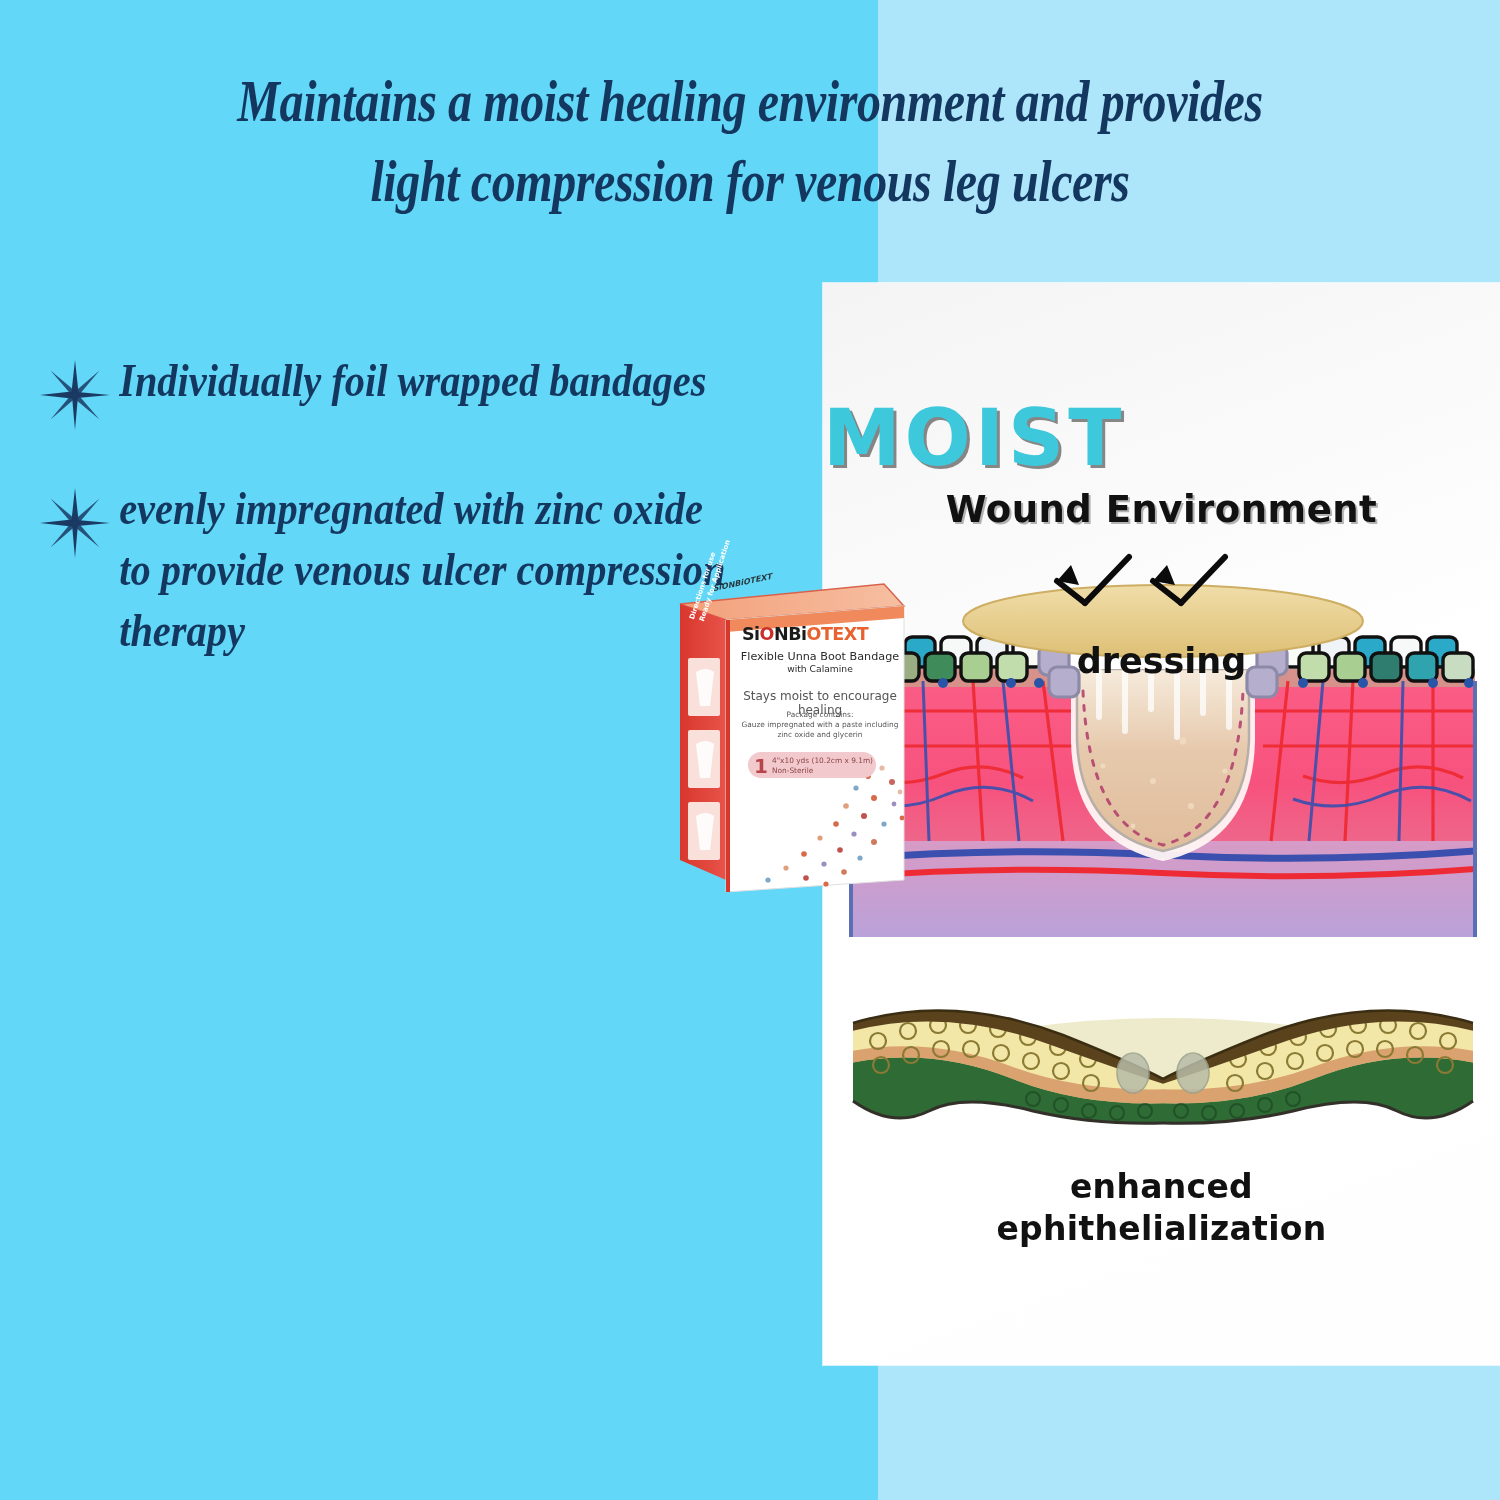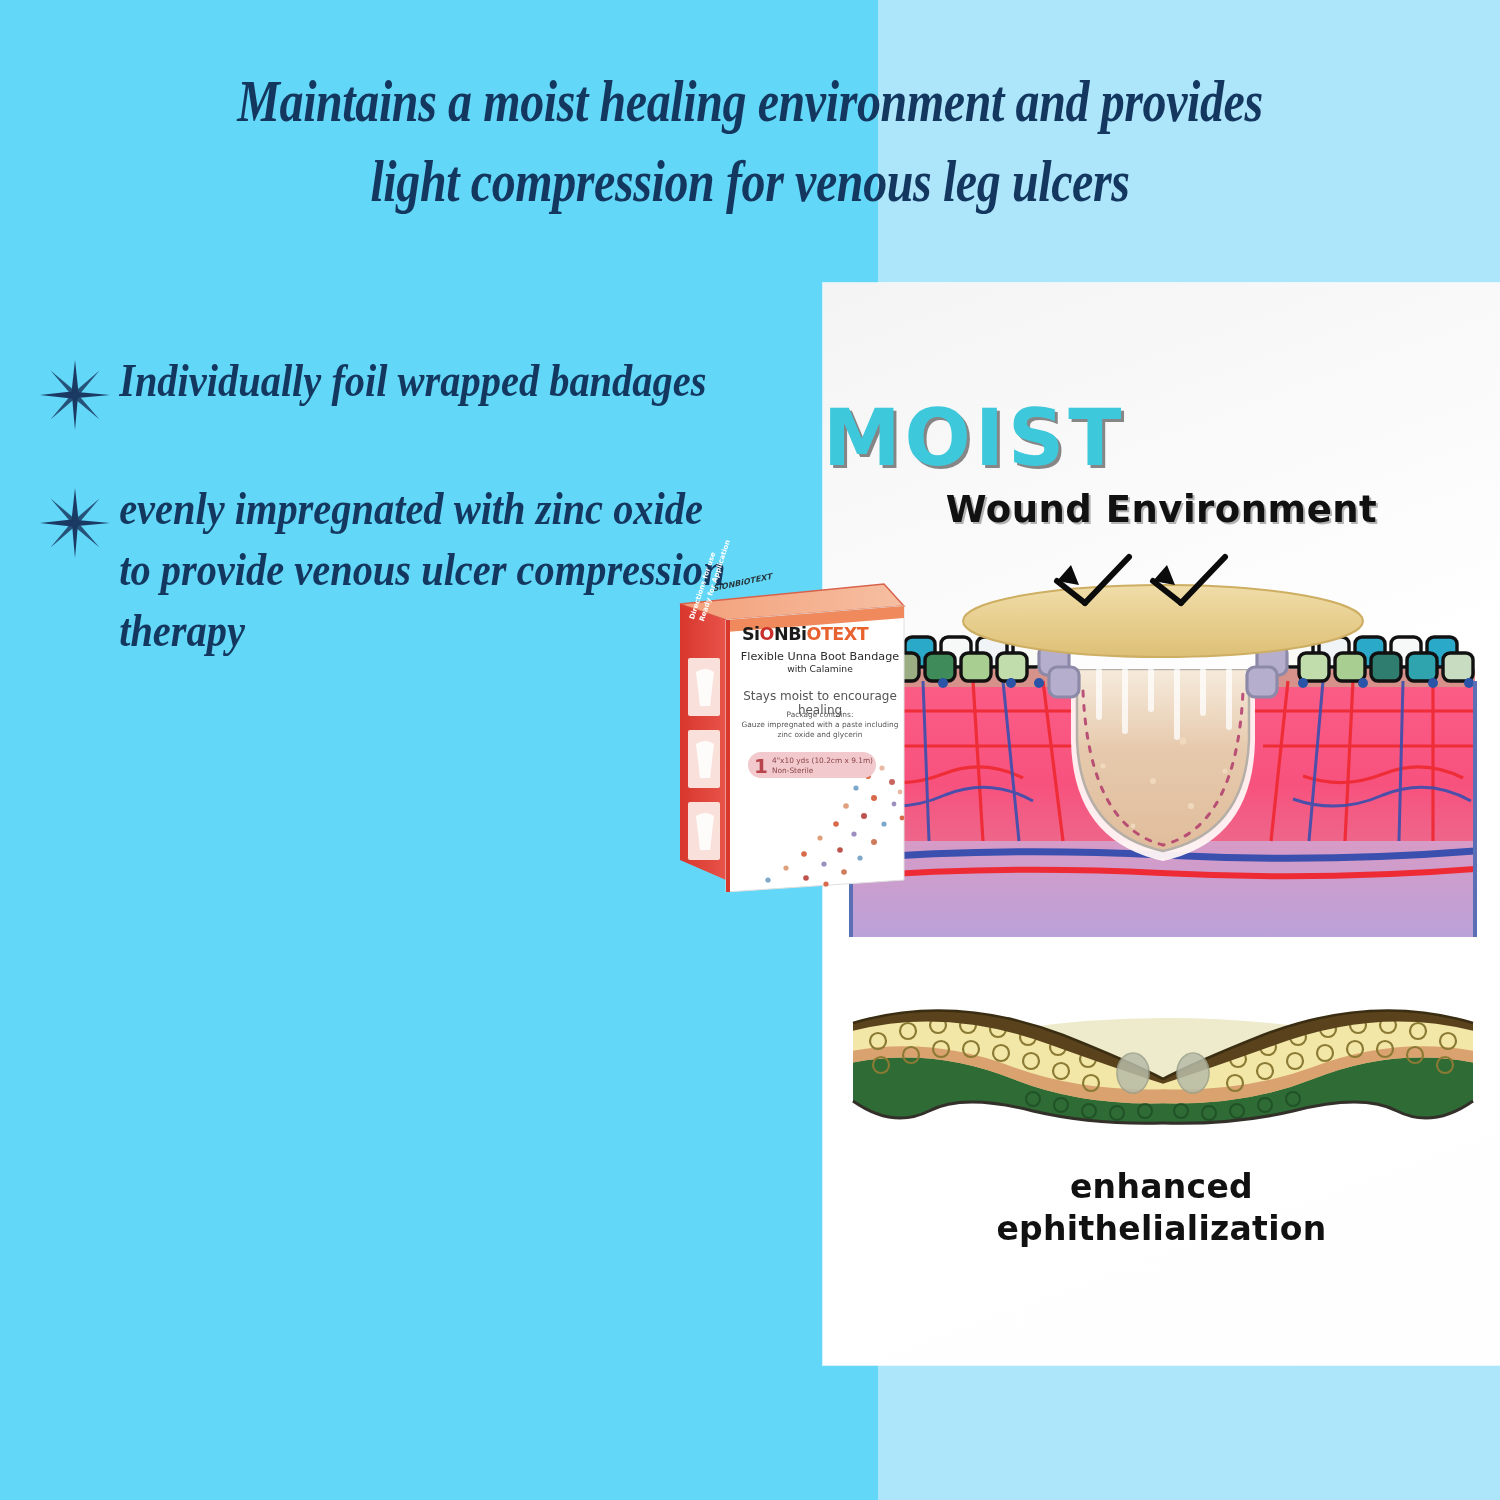--- a/index.html
+++ b/index.html
@@ -354,20 +354,21 @@
         <g fill="#0B0B0B">
           <polygon points="224,40 246,44 238,24"></polygon>
           <polygon points="320,40 342,44 334,24"></polygon>
         </g>
 
         <line x1="18" y1="140" x2="18" y2="396" stroke="#5A6FB5" stroke-width="4"></line>
         <line x1="642" y1="140" x2="642" y2="396" stroke="#5A6FB5" stroke-width="4"></line>
       </svg>
     </div>
 
+    <div class="lbl-dressing">dressing</div>
 
     <div class="epith">
       <svg viewBox="0 0 660 210" xmlns="http://www.w3.org/2000/svg">
         <defs>
           <clipPath id="clipL">
               <path d="M20 40 Q120 10 230 52 Q300 80 330 96 L330 140 Q260 142 200 128 Q130 110 96 128 Q60 146 20 118 Z"></path>
             </clipPath>
           <clipPath id="clipR">
               <path d="M640 40 Q540 10 430 52 Q360 80 330 96 L330 140 Q400 142 460 128 Q530 110 564 128 Q600 146 640 118 Z"></path>
             </clipPath>

